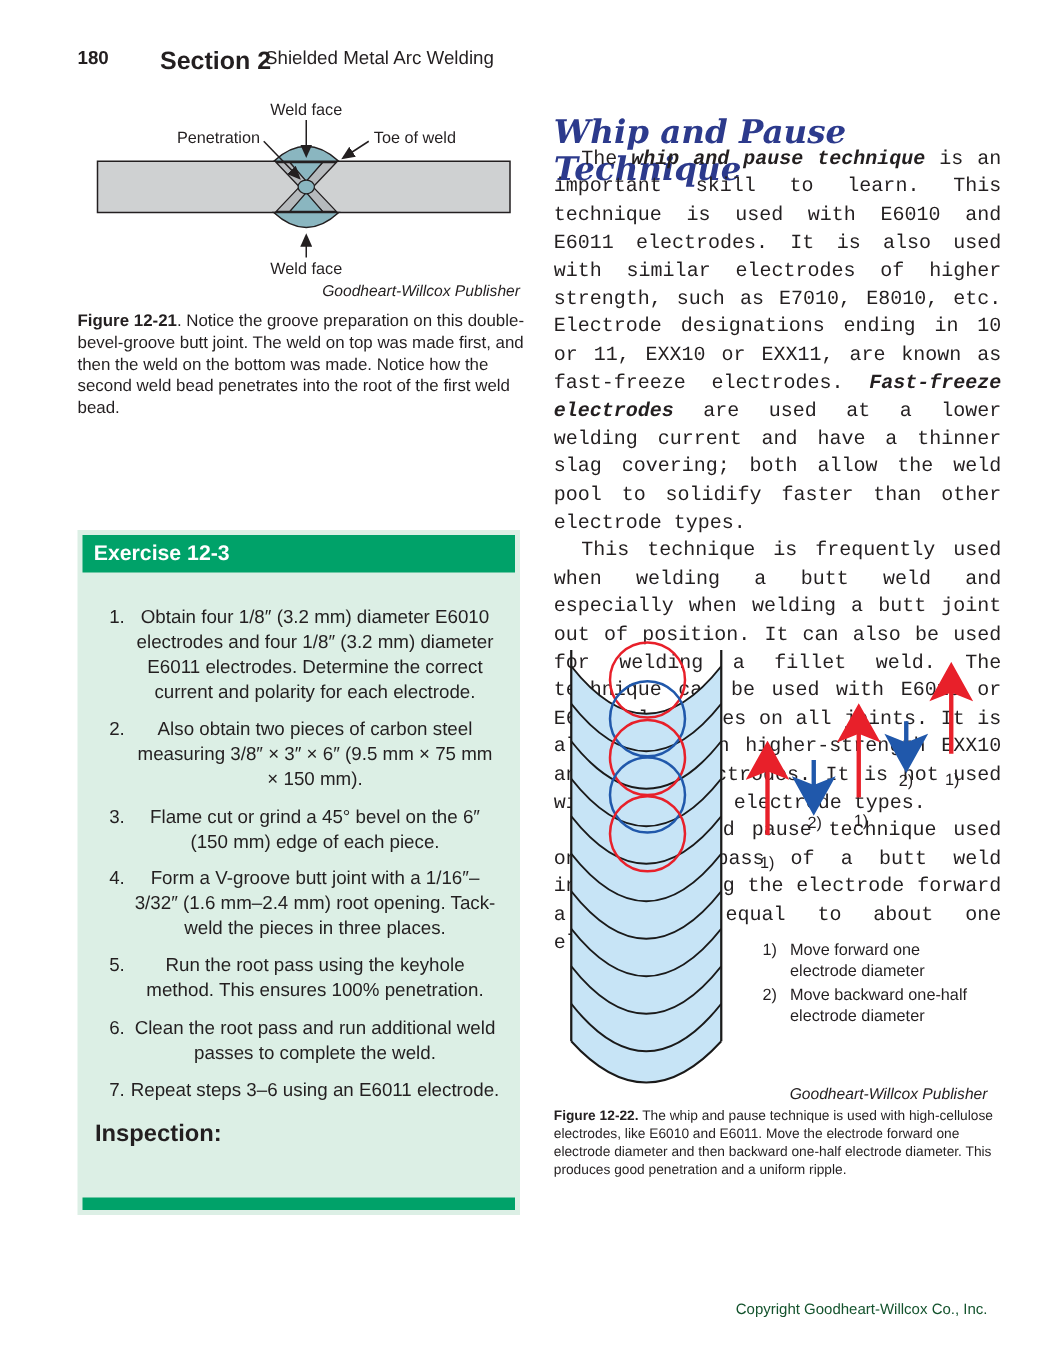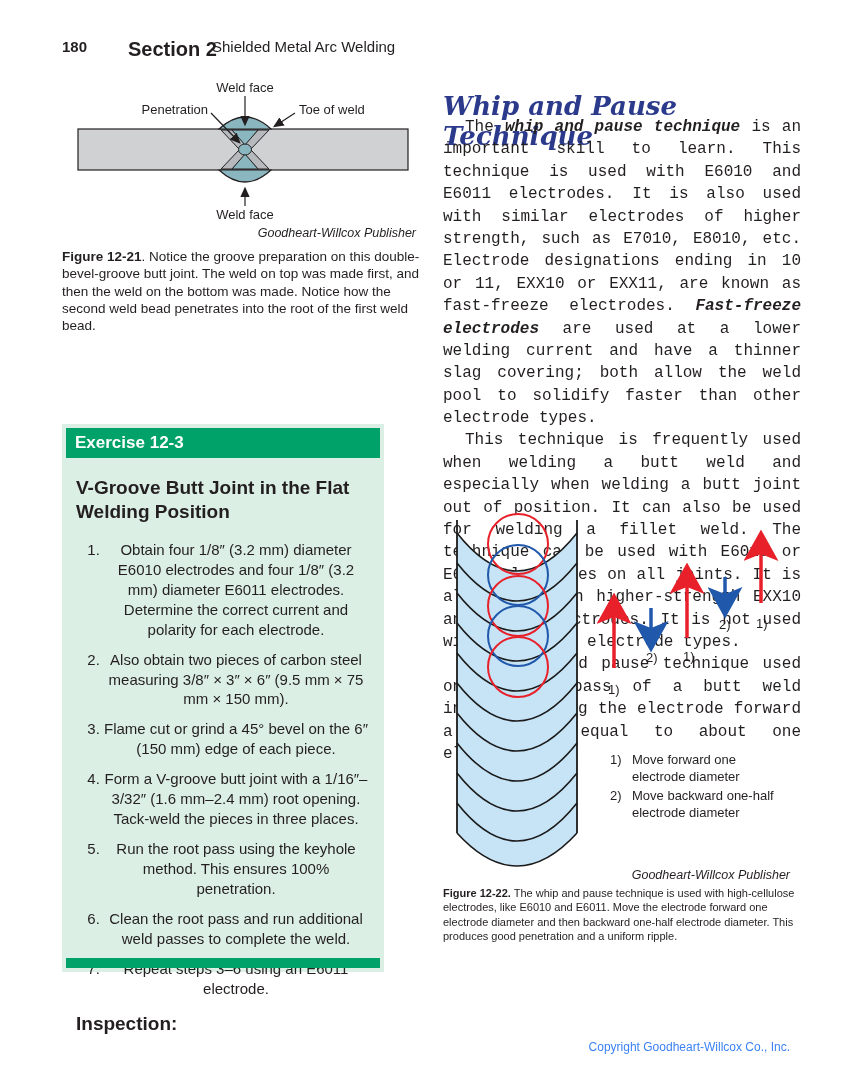--- a/index.html
+++ b/index.html
@@ -13,39 +13,39 @@
   .sec-label{left:128px;top:38px;font-size:20px;font-weight:bold;}
   .sec-title{left:212px;top:38px;font-size:15px;}
 
   
   .fig21-svg{left:62px;top:76px;}
   .fig21-caption{left:62px;top:248px;width:366px;font-size:13.5px;line-height:1.28;}
   .fig-label{font-size:13px;fill:#231f20;}
   .fig-attrib{font-size:12.5px;font-style:italic;fill:#231f20;}
 
   
-  .exercise-box{left:62px;top:424px;width:322px;height:548px;background:#dcefe5;box-sizing:border-box;padding:4px;}
+  .exercise-box{left:62px;top:424px;width:354px;height:548px;background:#dcefe5;box-sizing:border-box;padding:4px;}
   .exercise-header{background:#00a269;color:#ffffff;font-size:17px;font-weight:bold;height:30px;line-height:30px;padding-left:9px;}
   .exercise-body{padding:10px 12px 0 10px;}
   .exercise-title{font-size:19px;font-weight:bold;line-height:1.26;margin:8px 0 0 0;}
   .exercise-steps{margin:16px 0 0 0;padding:0 0 0 28px;font-size:15px;line-height:1.33;}
   .exercise-steps li{margin-bottom:10px;text-align:center;}
   .inspection-heading{font-size:19px;font-weight:bold;margin:14px 0 0 0;}
   .inspection-text{font-size:15px;line-height:1.33;margin:10px 0 0 0;text-indent:26px;}
   .exercise-footer{position:absolute;left:4px;right:4px;bottom:4px;height:10px;background:#00a269;}
 
   
   .article-heading{left:443px;top:74px;width:360px;font-family:"DejaVu Serif","Liberation Serif",serif;font-style:italic;font-weight:bold;font-size:26px;color:#2c3a8c;}
   .article-text{left:443px;top:116px;width:358px;font-family:Liberation Mono, monospace;font-size:16px;line-height:1.4;text-align:justify;}
   .article-text p{margin:0;text-indent:22px;}
 
   .fig22-svg{left:440px;top:502px;}
   .fig22-caption{left:443px;top:886px;width:362px;font-size:11px;line-height:1.3;}
 
-  .copyright{right:59px;top:1040px;font-size:12px;color:#3b82f6;}
+  .copyright{right:59px;top:1040px;font-size:12px;color:#14532d;}
 </style>
 </head>
 <body>
 
 <span class="abs pg-num">180</span>
 <span class="abs sec-label">Section 2</span>
 <span class="abs sec-title">Shielded Metal Arc Welding</span>
 
 <svg class="abs fig21-svg" width="366" height="170" viewBox="0 0 366 170">
   <defs>
@@ -76,21 +76,20 @@
   <text class="fig-label" x="237" y="38" text-anchor="start">Toe of weld</text>
   <text class="fig-label" x="183" y="143" text-anchor="middle">Weld face</text>
   <text class="fig-attrib" x="354" y="161" text-anchor="end">Goodheart-Willcox Publisher</text>
 </svg>
 
 <div class="abs fig21-caption"><span class="b">Figure 12-21</span><span>. Notice the groove preparation on this double-bevel-groove butt joint. The weld on top was made first, and then the weld on the bottom was made. Notice how the second weld bead penetrates into the root of the first weld bead.</span></div>
 
 <div class="abs exercise-box">
   <div class="exercise-header">Exercise 12-3</div>
   <div class="exercise-body">
-    <h3 class="exercise-title">V-Groove Butt Joint in the Flat Welding Position</h3>
     <ol class="exercise-steps">
         <li>Obtain four 1/8″ (3.2 mm) diameter E6010 electrodes and four 1/8″ (3.2 mm) diameter E6011 electrodes. Determine the correct current and polarity for each electrode.</li>
         <li>Also obtain two pieces of carbon steel measuring 3/8″ × 3″ × 6″ (9.5 mm × 75 mm × 150 mm).</li>
         <li>Flame cut or grind a 45° bevel on the 6″ (150 mm) edge of each piece.</li>
         <li>Form a V-groove butt joint with a 1/16″–3/32″ (1.6 mm–2.4 mm) root opening. Tack-weld the pieces in three places.</li>
         <li>Run the root pass using the keyhole method. This ensures 100% penetration.</li>
         <li>Clean the root pass and run additional weld passes to complete the weld.</li>
         <li>Repeat steps 3–6 using an E6011 electrode.</li>
       </ol>
     <h3 class="inspection-heading">Inspection:</h3>

